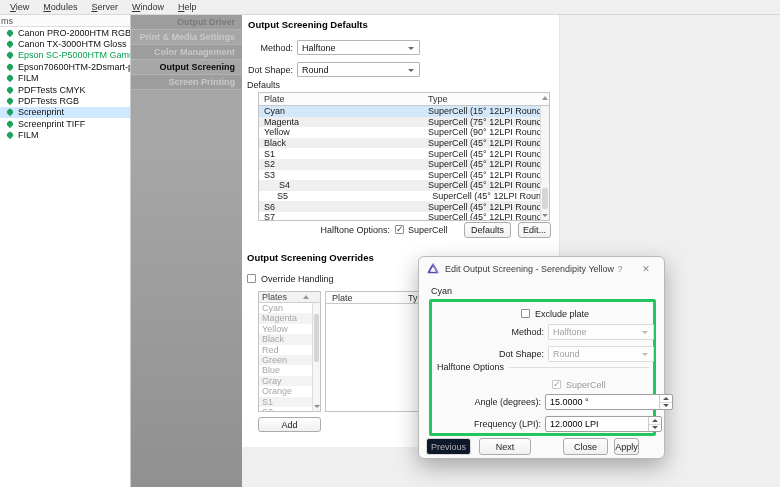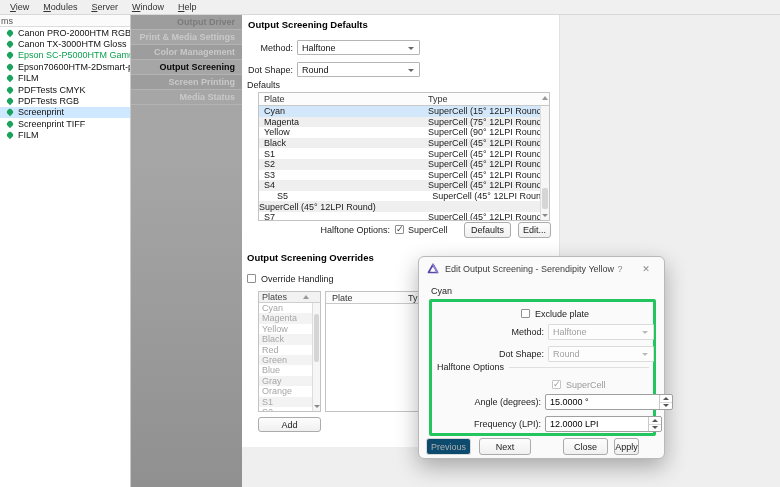--- a/index.html
+++ b/index.html
@@ -70,21 +70,21 @@
 
   .cb { display:inline-block; width:9px; height:9px; background:#fff; border:1px solid #8f8f8f;
         border-radius:1px; position:relative; }
   .cb.checked::after { content:"✓"; position:absolute; left:0px; top:-2px; font-size:9px; color:#3a3a3a; }
   .cb.checked.dim-check::after { color:#9a9a9a; }
   .cb.dim-box { border-color:#c5c5c5; }
 
   .btn { position:absolute; background:linear-gradient(#fdfdfd,#f0f0f0); border:1px solid #ababab;
          border-radius:3px; color:#222; display:flex; align-items:center; justify-content:center;
          white-space:nowrap; }
-  .btn.disabled { color:#b0b0b0; border-color:#d9d9d9; background:#0c4a6e; }
+  .btn.disabled { color:#b0b0b0; border-color:#d9d9d9; background:#0f172a; }
 
   .list { position:absolute; border:1px solid #c3c3c3; background:#fff; overflow:hidden; }
   .list-head { height:11px; background:#f2f2f2; border-bottom:1px solid #cfcfcf; display:flex;
                padding-left:3px; color:#444; position:relative; }
   .list-row { height:10.4px; line-height:10.4px; padding-left:3px; color:#a6a6a6; white-space:nowrap; }
   .list-row.alt { background:#f3f3f3; }
 
   
   .dialog { position:absolute; left:418px; top:256px; width:247px; height:203px; background:#fafafa;
             border:1px solid #b9b9b9; border-radius:6px; box-shadow:0 8px 22px rgba(0,0,0,.3); }
@@ -165,21 +165,20 @@
         </div>
       </div>
   </div>
 
   <div class="navpanel" id="navpanel">
       <div class="nav-item shade-a dim-dark">Output Driver</div>
       <div class="nav-item shade-b dim">Print &amp; Media Settings</div>
       <div class="nav-item shade-a dim">Color Management</div>
       <div class="nav-item shade-b active">Output Screening</div>
       <div class="nav-item shade-a dim">Screen Printing</div>
-      <div class="nav-item shade-b dim">Media Status</div>
     </div>
 
   <div class="main">
     <div class="h1" style="left:6px; top:4px;">Output Screening Defaults</div>
 
     <div class="flabel" style="left:0; top:28px; width:51px;">Method:</div>
     <div class="combo" style="left:55px; top:25px; width:123px; height:15px;">
       <span>Halftone</span>
       <span class="caret"></span>
     </div>
@@ -221,28 +220,29 @@
           </div>
           <div class="tbl-row alt">
             <span style="padding-left: 5px; width: 169px; overflow: hidden;">S2</span>
             <span>SuperCell (45° 12LPI Round)</span>
           </div>
           <div class="tbl-row">
             <span style="padding-left: 5px; width: 169px; overflow: hidden;">S3</span>
             <span>SuperCell (45° 12LPI Round)</span>
           </div>
           <div class="tbl-row alt">
-            <span style="padding-left: 5px; width: 169px; overflow: hidden;">S4</span>
+            <span style="padding-left: 20px; width: 169px; overflow: hidden;">S4</span>
             <span>SuperCell (45° 12LPI Round)</span>
           </div>
           <div class="tbl-row">
             <span style="padding-left: 5px; width: 169px; overflow: hidden; margin-left: 13px;">S5</span>
             <span>SuperCell (45° 12LPI Round)</span>
           </div>
           <div class="tbl-row alt">
+            <span style="padding-left: 5px; width: 169px; overflow: hidden;">S6</span>
             <span>SuperCell (45° 12LPI Round)</span>
           </div>
           <div class="tbl-row">
             <span style="padding-left: 5px; width: 169px; overflow: hidden;">S7</span>
             <span>SuperCell (45° 12LPI Round)</span>
           </div>
         </div>
       <div class="vscroll">
         <span class="thumb" style="top:72%; height:18%;"></span>
         <span class="dn"></span>

